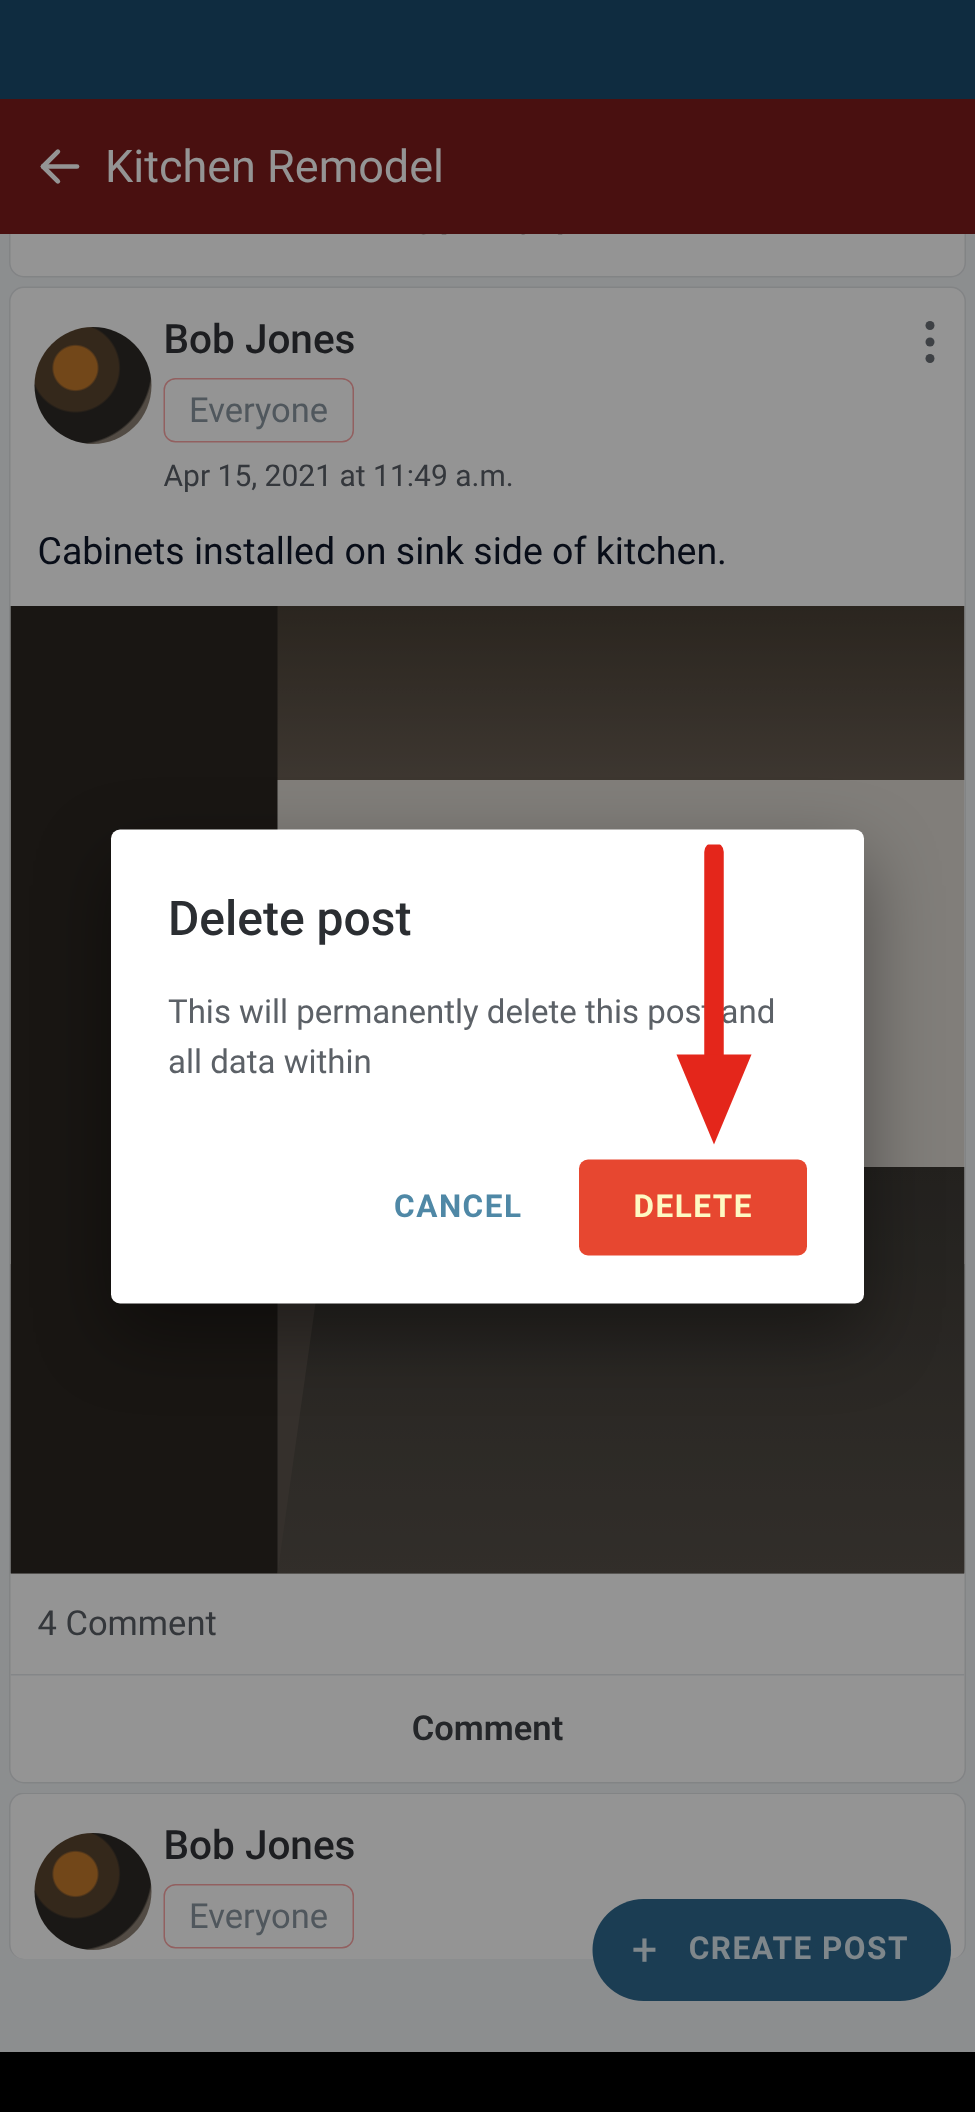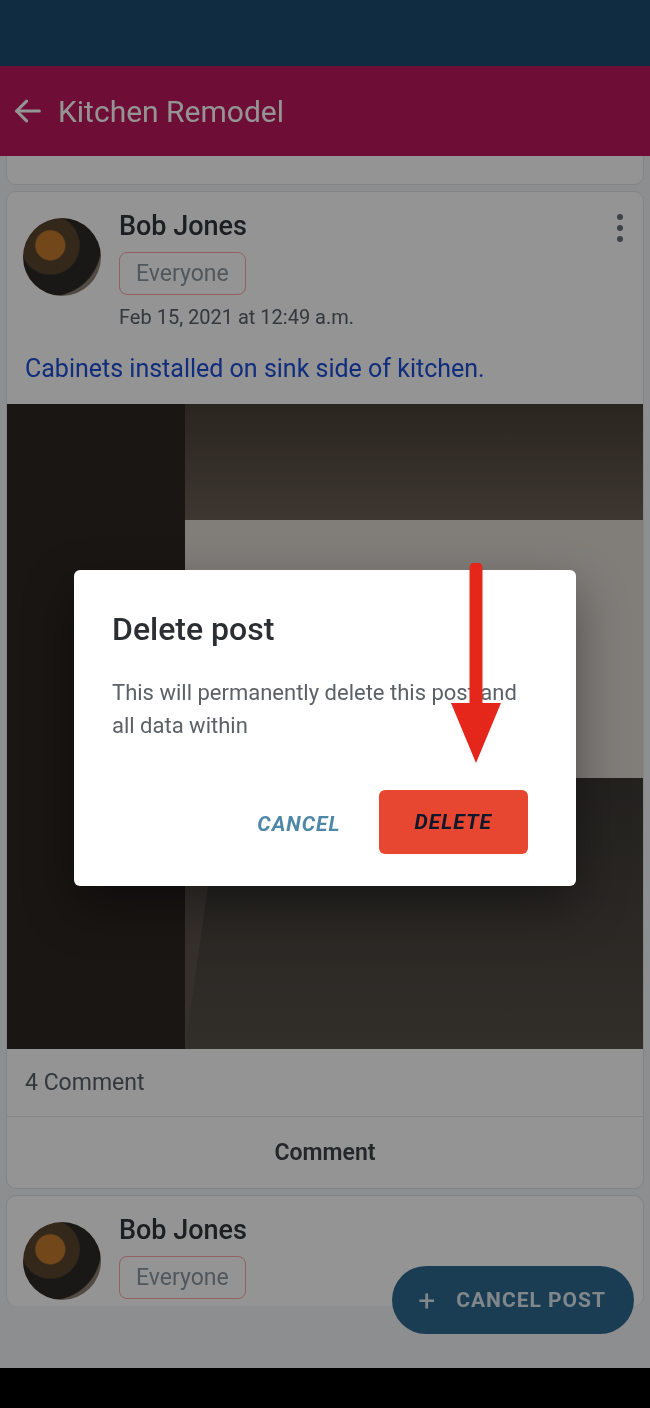--- a/index.html
+++ b/index.html
@@ -1,67 +1,67 @@
 <!DOCTYPE html>
 <html><head>
 <meta charset="utf-8">
 <style>
   * { box-sizing: border-box; margin: 0; padding: 0; }
   html, body { width: 650px; height: 1408px; font-family: -apple-system, Roboto, "Helvetica Neue", Arial, sans-serif; background: #000; overflow: hidden; }
   .screen { position: relative; width: 650px; height: 1408px; background: #f2f4f6; }
   .status-bar { height: 66px; background: #1a4d6e; }
-  .app-bar { position: absolute; top: 66px; left: 0; right: 0; height: 90px; background: #be185d; display: flex; align-items: center; padding: 0 4px; z-index: 2; }
+  .app-bar { position: absolute; top: 66px; left: 0; right: 0; height: 90px; background: #7f1d1d; display: flex; align-items: center; padding: 0 16px; z-index: 2; }
   .back-btn { width: 48px; height: 48px; display: flex; align-items: center; justify-content: center; color: #fff; }
   .app-title { color: #fff; font-size: 30px; font-weight: 400; margin-left: 6px; }
 
   .content { position: absolute; top: 66px; left: 0; right: 0; bottom: 40px; padding-top: 0; overflow: hidden; }
 
   .card { background: #fff; border: 1px solid #e0e3e6; border-radius: 10px; margin: 6px; overflow: hidden; }
 
   
   .card.top { border-top-left-radius: 0; border-top-right-radius: 0; margin-top: 0; }
   .c1-count { font-size: 23px; color: #5a5f66; padding: 12px 14px 6px 14px; }
   .comment-btn { border-top: 1px solid #e4e7ea; text-align: center; font-size: 23px; font-weight: 600; color: #3f4247; padding: 22px 0; }
 
   
   .post-head { display: flex; padding: 18px 16px 6px 16px; position: relative; }
   .avatar { width: 78px; height: 78px; border-radius: 50%; background: radial-gradient(circle at 35% 35%, #c47a2b 0 20%, #5a4530 22% 40%, #2d2a26 42% 70%, #8e8275 72% 100%); margin-top: 8px; flex: 0 0 auto; }
-  .post-meta { margin-left: 18px; }
+  .post-meta { margin-left: 8px; }
   .author { font-size: 27px; font-weight: 500; color: #323539; }
   .audience { display: inline-block; margin-top: 10px; border: 1px solid #fca5a5; color: #8a97a1; font-size: 23px; border-radius: 8px; padding: 7px 16px; }
   .timestamp { font-size: 20px; color: #5a6068; margin-top: 10px; }
   .menu-dots { position: absolute; right: 20px; top: 22px; display: flex; flex-direction: column; gap: 5px; }
   .menu-dots span { width: 6px; height: 6px; border-radius: 50%; background: #6b7077; }
-  .post-body { font-size: 25px; color: #1d4ed8; padding: 18px 18px 18px 18px; line-height: 1.3; }
+  .post-body { font-size: 25px; color: #0f172a; padding: 18px 18px 18px 18px; line-height: 1.3; }
 
   .post-image { width: 100%; height: 645px; background: linear-gradient(180deg, #4a4136 0%, #6a5f54 18%, #dedad3 18% 68%, #5c544c 68% 100%); background-size: cover; position: relative; overflow: hidden; }
   .post-image::before { content:""; position:absolute; left:0; top:0; width:28%; height:100%; background:#2b2722; }
   .post-image::after { content:""; position:absolute; right:0; bottom:0; width:72%; height:42%; background:linear-gradient(180deg,#3d3a35 0%, #565049 100%); transform: skewX(-8deg); transform-origin: bottom left; }
 
   .c2-count { font-size: 23px; color: #5a5f66; padding: 20px 18px 20px 18px; }
 
   
   .card.bottom { border-bottom: none; }
 
   
   .fab { position: absolute; right: 16px; bottom: 74px; background: #2f6a90; color: #dbe8f0; height: 68px; border-radius: 40px; display: flex; align-items: center; padding: 0 28px 0 20px; font-size: 21px; font-weight: 700; letter-spacing: 1px; }
   .fab .plus { width: 30px; height: 30px; display: inline-flex; align-items: center; justify-content: center; margin-right: 14px; font-size: 30px; font-weight: 400; }
 
   .bottom-black { position: absolute; left: 0; right: 0; bottom: 0; height: 40px; background: #000; }
 
   
   .scrim { position: absolute; inset: 0; background: rgba(0,0,0,0.42); z-index: 5; }
 
   
-  .dialog { position: absolute; left: 74px; right: 74px; top: 553px; background: #fff; border-radius: 6px; z-index: 6; padding: 40px 48px 32px 38px; box-shadow: 0 20px 50px rgba(0,0,0,0.4); margin-top: 17px; }
+  .dialog { position: absolute; left: 74px; right: 74px; top: 553px; background: #fff; border-radius: 6px; z-index: 6; padding: 40px 38px 32px 38px; box-shadow: 0 20px 50px rgba(0,0,0,0.4); }
   .dlg-title { font-size: 32px; font-weight: 500; color: #2b2e32; margin-bottom: 28px; }
   .dlg-msg { font-size: 22px; line-height: 1.5; color: #5c6167; margin-bottom: 48px; }
-  .dlg-actions { display: flex; justify-content: flex-end; gap: 30px; align-items: flex-end; font-style: italic; }
+  .dlg-actions { display: flex; justify-content: flex-end; gap: 30px; align-items: center; }
   .btn-cancel { color: #4f88a6; font-size: 21px; font-weight: 700; letter-spacing: 1px; padding: 18px 8px; }
-  .btn-delete { background: #e74730; color: #0f172a; font-size: 21px; font-weight: 700; letter-spacing: 1px; border-radius: 6px; padding: 20px 36px; }
+  .btn-delete { background: #e74730; color: #fef9c3; font-size: 21px; font-weight: 700; letter-spacing: 1px; border-radius: 6px; padding: 20px 36px; }
 
   
   .arrow { position: absolute; z-index: 7; left: 447px; top: 563px; width: 58px; height: 205px; pointer-events: none; }
 </style>
 </head>
 <body>
 
 <div class="screen">
   <div class="status-bar"></div>
 
@@ -71,21 +71,21 @@
       <div class="c1-count">2 Comments</div>
       <div class="comment-btn">Comment</div>
     </div>
 
     <div class="card">
       <div class="post-head">
         <div class="avatar"></div>
         <div class="post-meta">
           <div class="author">Bob Jones</div>
           <div class="audience">Everyone</div>
-          <div class="timestamp">Feb 15, 2021 at 12:49 a.m.</div>
+          <div class="timestamp">Apr 15, 2021 at 11:49 a.m.</div>
         </div>
         <div class="menu-dots">
             <span></span>
             <span></span>
             <span></span>
           </div>
       </div>
       <div class="post-body">Cabinets installed on sink side of kitchen.</div>
       <div class="post-image"></div>
       <div class="c2-count">4 Comment</div>
@@ -109,21 +109,21 @@
       <svg width="34" height="34" viewBox="0 0 24 24" fill="none" stroke="#fff" stroke-width="2.2" stroke-linecap="round" stroke-linejoin="round">
           <line x1="20" y1="12" x2="4" y2="12"></line>
           <polyline points="11 5 4 12 11 19"></polyline>
         </svg>
     </div>
     <div class="app-title">Kitchen Remodel</div>
   </div>
 
   <div class="fab">
     <span class="plus">+</span>
-    <span>CANCEL POST</span>
+    <span>CREATE POST</span>
   </div>
 
   <div class="bottom-black"></div>
 
   <div class="scrim"></div>
 
   <div class="dialog">
     <div class="dlg-title">Delete post</div>
     <div class="dlg-msg">This will permanently delete this post and all data within</div>
     <div class="dlg-actions">

